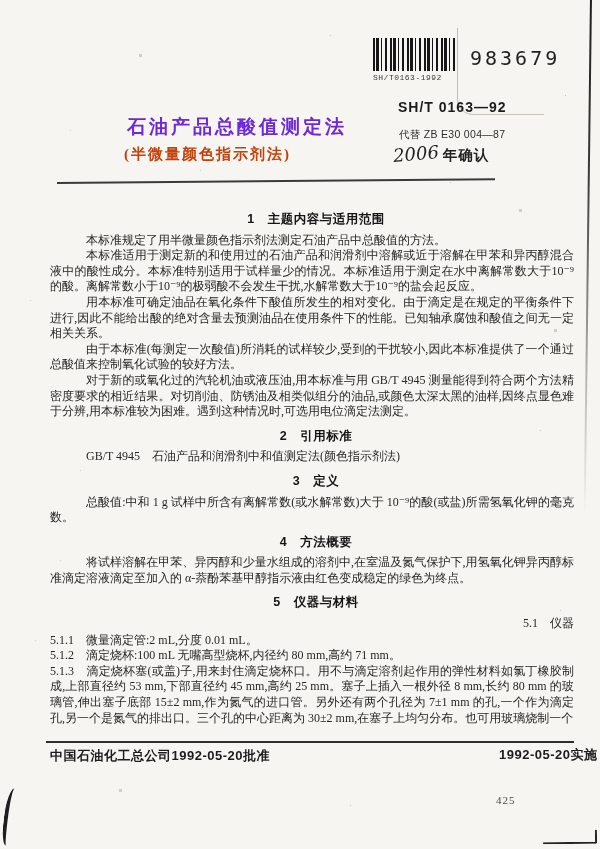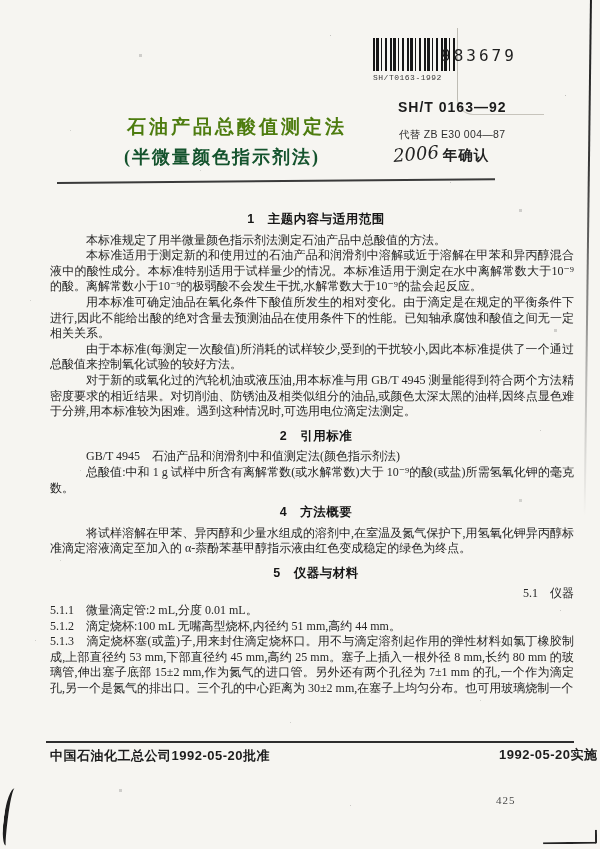--- a/index.html
+++ b/index.html
@@ -28,33 +28,33 @@
   .edge-bottom-left{position:absolute;left:4px;top:788px;width:8px;height:58px;
     border-left:4px solid #1e1e1e;border-radius:60% 0 0 45% / 55% 0 0 45%;
     transform:rotate(7deg);}
   .edge-bottom-right{position:absolute;left:543px;top:830px;width:52px;height:12px;
     border-bottom:2px solid #242424;border-right:2px solid #242424;
     border-bottom-right-radius:2px;transform:rotate(-.6deg);}
   
   .org-line{position:absolute;left:117px;top:79px;font-family:"Liberation Sans","DejaVu Sans",sans-serif;
     font-weight:bold;font-size:15px;letter-spacing:1px;color:#1c1c1c;}
   .doc-title{position:absolute;left:127px;top:114px;font-weight:bold;font-size:19px;
-    letter-spacing:3px;color:#4d7c0f;}
-  .doc-subtitle{position:absolute;left:124px;top:145px;font-weight:bold;font-size:18px;
-    letter-spacing:2px;color:#14532d;}
+    letter-spacing:3px;color:#6d28d9;}
+  .doc-subtitle{position:absolute;left:124px;top:145px;font-weight:bold;font-size:15px;
+    letter-spacing:2px;color:#c2410c;}
   .barcode{position:absolute;left:373px;top:38px;width:84px;height:33px;
     background:repeating-linear-gradient(90deg,#161616 0 2px,#f6f5f1 2px 3px,#161616 3px 6px,
       #f6f5f1 6px 8px,#161616 8px 9px,#f6f5f1 9px 12px,#161616 12px 14px,#f6f5f1 14px 17px);}
   .barcode-label{position:absolute;left:373px;top:73px;font-family:"Liberation Mono","DejaVu Sans Mono",monospace;
     font-size:8px;letter-spacing:.5px;color:#3a3a3a;text-align:center;}
   .label-outline{position:absolute;left:457px;top:28px;width:86px;height:86px;
     border-left:1px solid #b9b6ae;border-bottom:1px solid #c2bfb7;
     border-bottom-left-radius:16px;opacity:.9;}
-  .stamp-number{position:absolute;left:441px;top:46px;font-family:"DejaVu Sans Mono","Liberation Mono",monospace;
-    font-size:16px;letter-spacing:3px;color:#1f1f1f;}
+  .stamp-number{position:absolute;left:470px;top:46px;font-family:"DejaVu Sans Mono","Liberation Mono",monospace;
+    font-size:20px;letter-spacing:3px;color:#1f1f1f;}
   .std-number{position:absolute;left:398px;top:99px;font-family:"Liberation Sans","DejaVu Sans",sans-serif;
     font-weight:bold;font-size:14px;letter-spacing:1px;color:#1b1b1b;}
   .replaces{position:absolute;left:399px;top:128px;font-family:"Liberation Sans","DejaVu Sans",sans-serif;
     font-weight:400;font-size:10.5px;letter-spacing:.3px;color:#2e2e2e;}
   .confirm{position:absolute;left:393px;top:143px;color:#222;}
   .confirm .year{display:inline-block;font-style:italic;font-size:18px;transform:rotate(-5deg);
     font-family:"DejaVu Serif",serif;}
   .confirm .suffix{font-size:14.5px;font-weight:600;letter-spacing:1px;}
   .rule-top{position:absolute;left:57px;top:182px;width:438px;height:2px;background:#3a3a3a;
     transform:rotate(-.5deg);transform-origin:left center;}
@@ -100,27 +100,28 @@
 
   <div class="body-text">
     <div class="h">1　主题内容与适用范围</div>
     <p class="p">本标准规定了用半微量颜色指示剂法测定石油产品中总酸值的方法。</p>
     <p class="p">本标准适用于测定新的和使用过的石油产品和润滑剂中溶解或近于溶解在甲苯和异丙醇混合液中的酸性成分。本标准特别适用于试样量少的情况。本标准适用于测定在水中离解常数大于10⁻⁹的酸。离解常数小于10⁻⁹的极弱酸不会发生干扰,水解常数大于10⁻⁹的盐会起反应。</p>
     <p class="p">用本标准可确定油品在氧化条件下酸值所发生的相对变化。由于滴定是在规定的平衡条件下进行,因此不能给出酸的绝对含量去预测油品在使用条件下的性能。已知轴承腐蚀和酸值之间无一定相关关系。</p>
     <p class="p">由于本标准(每测定一次酸值)所消耗的试样较少,受到的干扰较小,因此本标准提供了一个通过总酸值来控制氧化试验的较好方法。</p>
     <p class="p">对于新的或氧化过的汽轮机油或液压油,用本标准与用 GB/T 4945 测量能得到符合两个方法精密度要求的相近结果。对切削油、防锈油及相类似组分的油品,或颜色太深太黑的油样,因终点显色难于分辨,用本标准较为困难。遇到这种情况时,可选用电位滴定法测定。</p>
     <div class="h">2　引用标准</div>
     <p class="p">GB/T 4945　石油产品和润滑剂中和值测定法(颜色指示剂法)</p>
+    <div class="h">3　定义</div>
     <p class="p">总酸值:中和 1 g 试样中所含有离解常数(或水解常数)大于 10⁻⁹的酸(或盐)所需氢氧化钾的毫克数。</p>
     <div class="h">4　方法概要</div>
     <p class="p">将试样溶解在甲苯、异丙醇和少量水组成的溶剂中,在室温及氮气保护下,用氢氧化钾异丙醇标准滴定溶液滴定至加入的 α-萘酚苯基甲醇指示液由红色变成稳定的绿色为终点。</p>
     <div class="h">5　仪器与材料</div>
     <div class="sub">5.1　仪器</div>
     <p class="item">5.1.1　微量滴定管:2 mL,分度 0.01 mL。</p>
-    <p class="item">5.1.2　滴定烧杯:100 mL 无嘴高型烧杯,内径约 51 mm,高约 44 mm。</p>
+    <p class="item">5.1.2　滴定烧杯:100 mL 无嘴高型烧杯,内径约 80 mm,高约 71 mm。</p>
     <p class="item">5.1.3　滴定烧杯塞(或盖)子,用来封住滴定烧杯口。用不与滴定溶剂起作用的弹性材料如氯丁橡胶制成,上部直径约 53 mm,下部直径约 45 mm,高约 25 mm。塞子上插入一根外径 8 mm,长约 80 mm 的玻璃管,伸出塞子底部 15±2 mm,作为氮气的进口管。另外还有两个孔径为 7±1 mm 的孔,一个作为滴定孔,另一个是氮气的排出口。三个孔的中心距离为 30±2 mm,在塞子上均匀分布。也可用玻璃烧制一个</p>
   </div>
 
   <div class="rule-bottom"></div>
   <div class="footer-approval">中国石油化工总公司1992-05-20批准</div>
   <div class="footer-impl">1992-05-20实施</div>
   <div class="page-number">425</div>
 
 </div>
 

